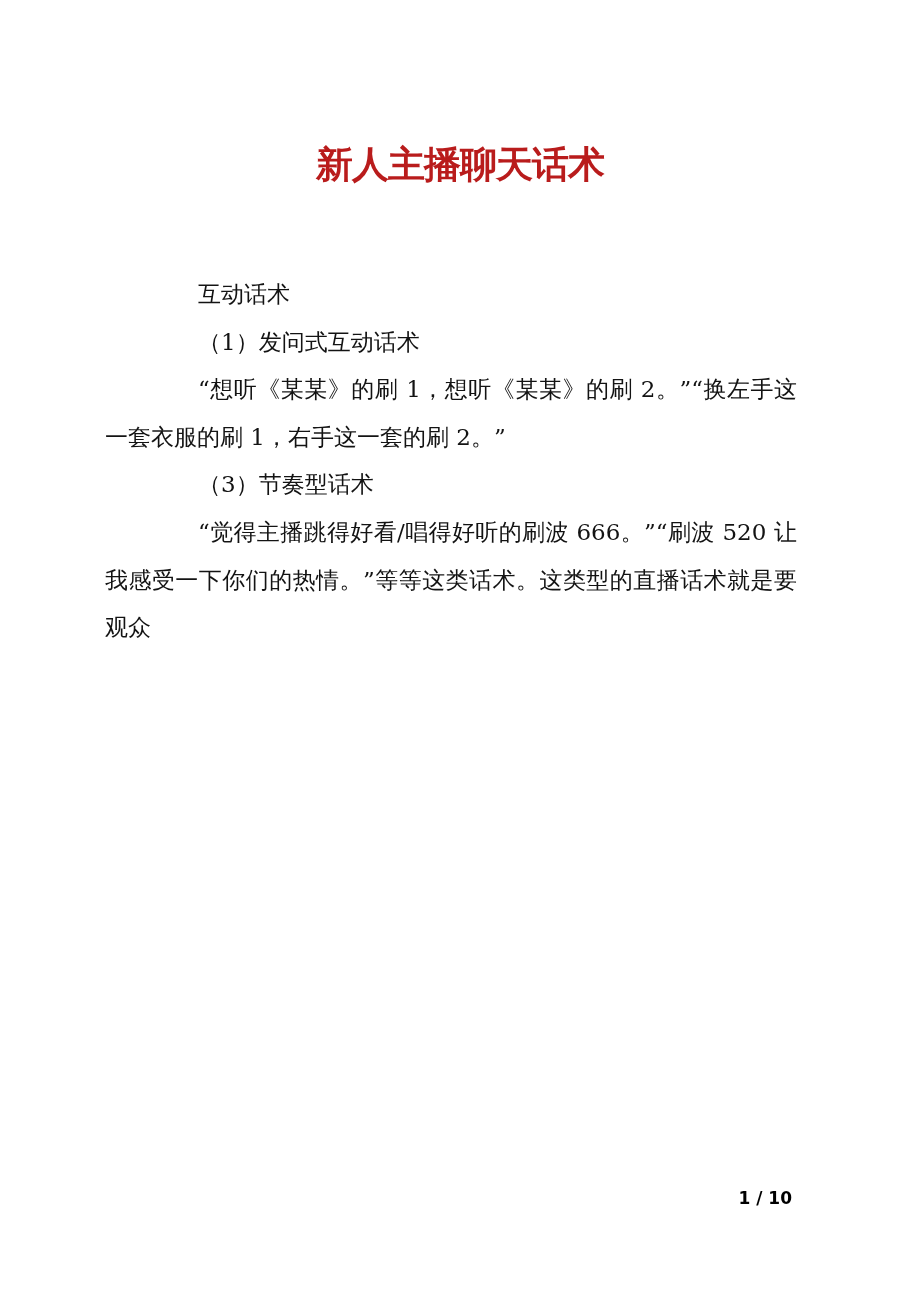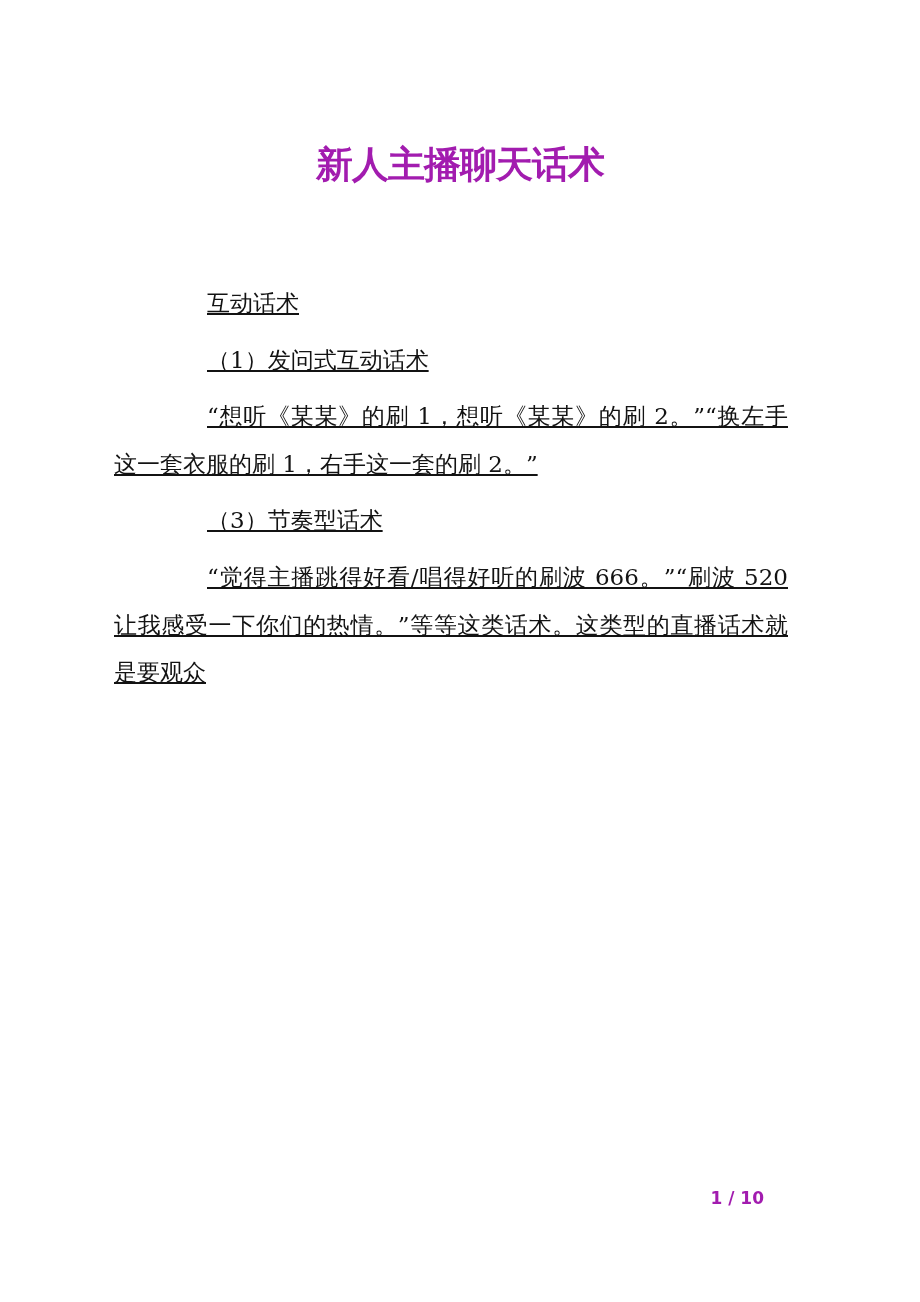--- a/index.html
+++ b/index.html
@@ -20,47 +20,46 @@
     top: 138px;
     left: 0;
     width: 920px;
     margin: 0;
     text-align: center;
     font-family: "DejaVu Serif", "Liberation Serif", serif;
     font-size: 37px;
     font-weight: 700;
     letter-spacing: -1px;
     line-height: 52px;
-    color: #a21caf;
+    color: #b91c1c;
   }
   .doc-body {
     position: absolute;
     top: 271px;
     left: 105px;
     width: 692px;
     color: #131313;
     font-size: 23px;
     line-height: 47.6px;
     text-align: justify;
   }
   .doc-body p {
-    margin: 9px;
+    margin: 0;
     padding: 0;
     text-indent: 93px;
     word-break: break-all;
-    text-decoration: underline;
   }
   .page-number {
     position: absolute;
     top: 1186px;
-    right: 156px;
+    right: 128px;
     font-family: "DejaVu Sans", "Liberation Sans", sans-serif;
     font-size: 17px;
     font-weight: 700;
-    color: #a21caf;
+    color: #000000;
     line-height: 24px;
   }
 </style>
 </head>
 <body>
 
 <div class="page">
 
   <h1 class="doc-title">新人主播聊天话术</h1>
 

